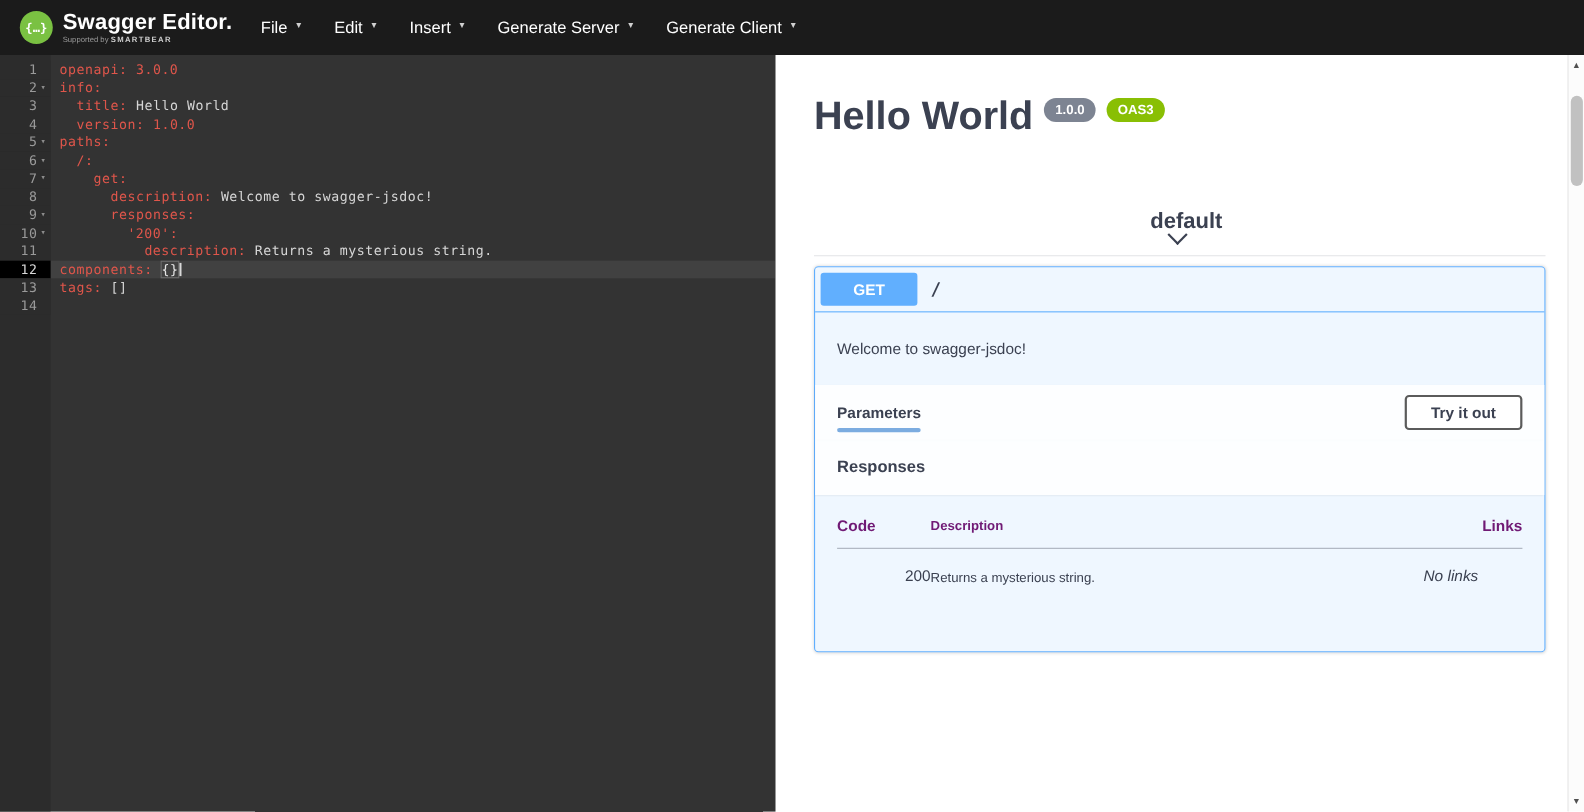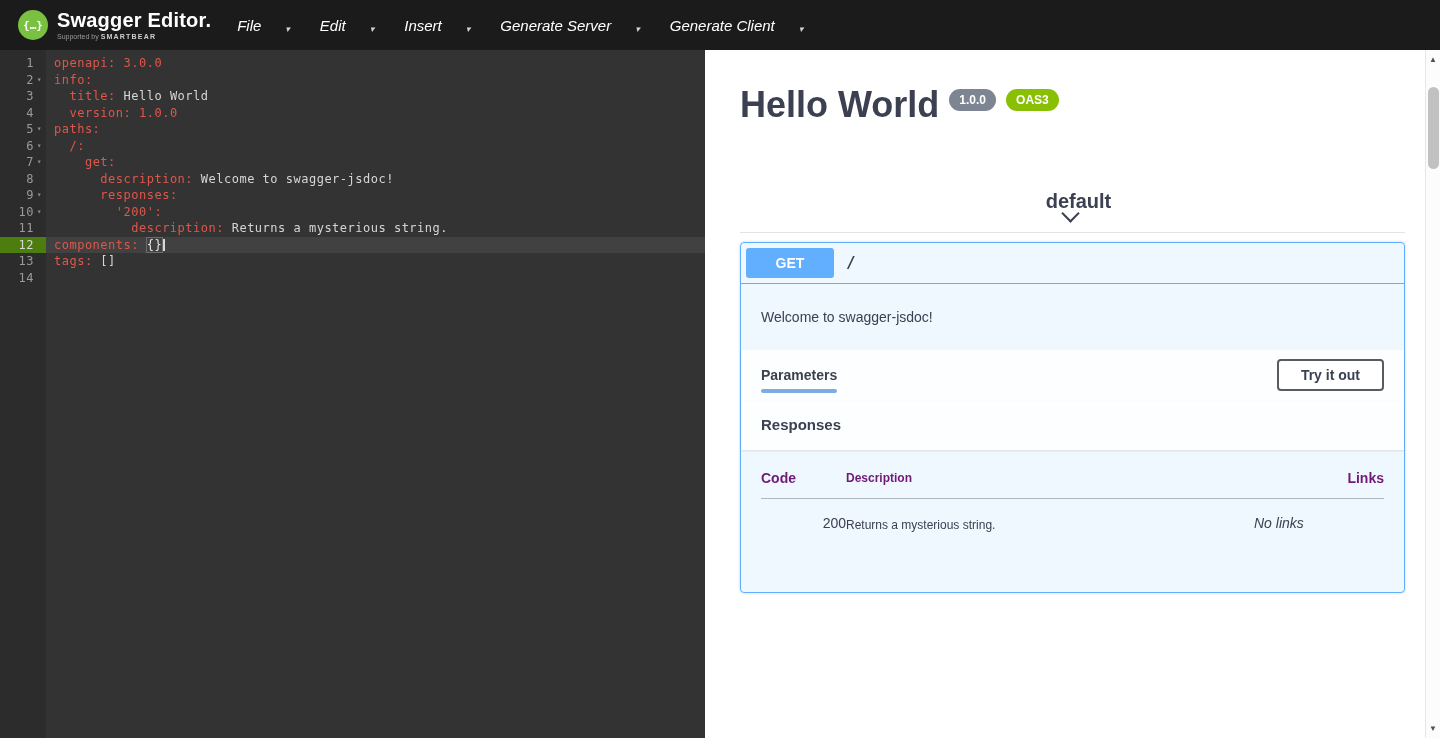--- a/index.html
+++ b/index.html
@@ -13,41 +13,41 @@
   .brand { display:flex; align-items:center; gap:9px; cursor:pointer; }
   .logo-circle { width:30px; height:30px; border-radius:50%; background:#7ac142; color:#fff;
                  display:flex; align-items:center; justify-content:center;
                  font-family:"DejaVu Sans Mono", monospace; font-size:11px; font-weight:bold; }
   .brand-text { display:flex; flex-direction:column; line-height:1; }
   .brand-title { color:#fff; font-size:20px; font-weight:600; letter-spacing:.2px; }
   .brand-tagline { margin-top:3px; font-size:7px; color:#9a9a9a; }
   .brand-tagline b { color:#cfcfcf; letter-spacing:1.2px; margin-left:2px; }
   .menus { display:flex; align-items:center; gap:30px; margin-left:26px; }
   .menu-item { background:none; border:none; color:#fff; font-size:15px; font-family:inherit;
-               display:flex; align-items:flex-end; gap:24px; cursor:pointer;font-style:italic; }
+               display:flex; align-items:flex-start; gap:8px; cursor:pointer; }
   .menu-caret { font-size:9px; opacity:.8; }
 
   
   .main { flex:1; display:flex; min-height:0; }
 
   
   .editor-pane { width:705px; flex:0 0 705px; background:#333333; position:relative;
                  overflow:hidden; padding-top:5px; cursor:text; }
   .gutter-bg { position:absolute; left:0; top:0; bottom:0; width:46px; background:#2c2c2c; }
   .code-lines { position:relative; z-index:1; font-family:"DejaVu Sans Mono", monospace;
                 font-size:12px; letter-spacing:.5px; }
   .line { display:flex; height:16.5px; line-height:16.5px; }
   .line .gut { flex:0 0 46px; display:flex; justify-content:flex-end; align-items:center;
                color:#9a9a9a; background:#2c2c2c; padding-right:1px; }
   .line .num { text-align:right; }
   .line .fold { width:11px; font-size:8px; color:#8c8c8c; text-align:center; cursor:pointer; }
   .line .fold.hidden { visibility:hidden; }
   .line .code { flex:1; white-space:pre; padding-left:8px; }
   .line.active .code { background:rgba(255,255,255,.07); }
-  .line.active .gut { background:#4d7c0f; }
+  .line.active .gut { background:#000000; }
   .line.active .num { color:#d8d8d8; }
   .tok-key { color:#e0564b; }
   .tok-num { color:#e0564b; }
   .tok-str { color:#d6d6d6; }
   .tok-plain { color:#d6d6d6; }
   .tok-bracket { color:#e6e6e6; outline:1px solid #6d6d6d; }
   .cursor { display:inline-block; width:2px; height:12px; background:#d8d8d8;
             vertical-align:middle; margin-left:1px; }
 
   
@@ -93,21 +93,21 @@
   .responses-title { font-size:15px; font-weight:700; color:#3b4151; }
   .responses-body { padding:20px 20px 30px; }
   table { width:100%; border-collapse:collapse; }
   th { text-align:left; color:#701a75; border-bottom:1px solid rgba(59,65,81,.2); padding:0 0 12px 0;margin-left:20px; }
   th.col-code { font-size:14px; font-weight:700; width:85px; }
   th.col-desc { font-size:12px; font-weight:700; }
   th.col-links { font-size:14px; font-weight:700; text-align:right; width:130px; }
   td { padding:16px 0 30px; vertical-align:top; color:#3b4151; }
   td.cell-code { font-size:14px;text-align:right; }
   td.cell-desc { font-size:12px; padding-top:19px; }
-  td.cell-links { font-size:14px; font-style:italic; text-align:left; }
+  td.cell-links { font-size:14px; font-style:italic; text-align:center; }
 
   
   .scrollbar { position:absolute; top:0; right:0; width:15px; height:100%; background:#fcfcfc;
                border-left:1px solid #e6e6e6; display:flex; flex-direction:column; align-items:center; }
   .sb-arrow { font-size:8px; color:#505050; padding:5px 0; cursor:pointer; }
   .sb-track { flex:1; width:100%; position:relative; }
   .sb-thumb { position:absolute; top:18px; left:2px; width:11px; height:82px;
               background:#c1c1c1; border-radius:6px; cursor:grab; }
 </style>
 </head>

